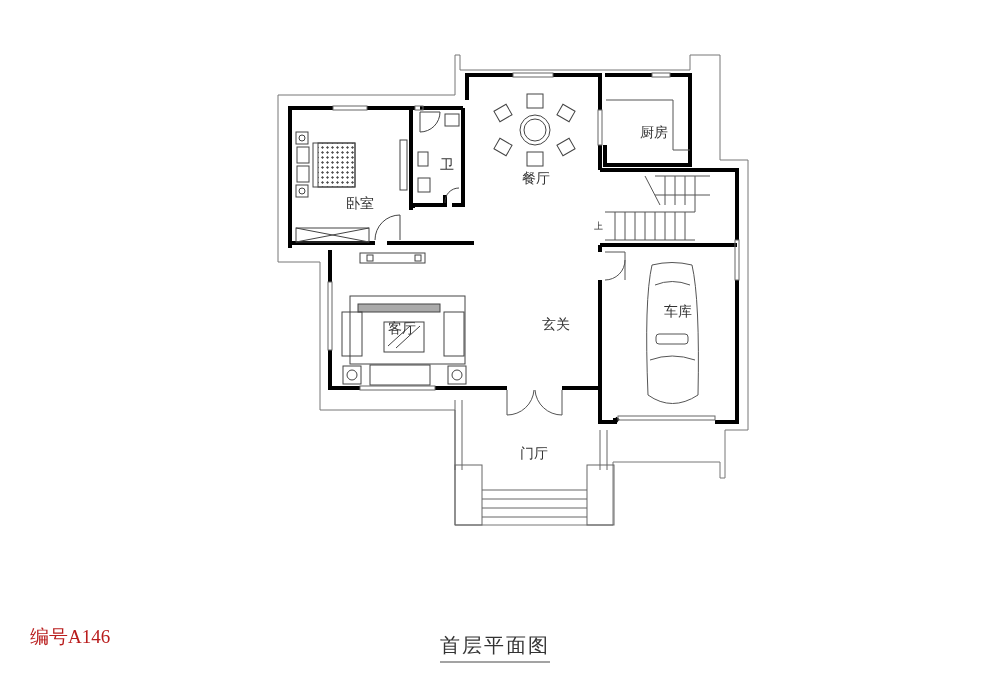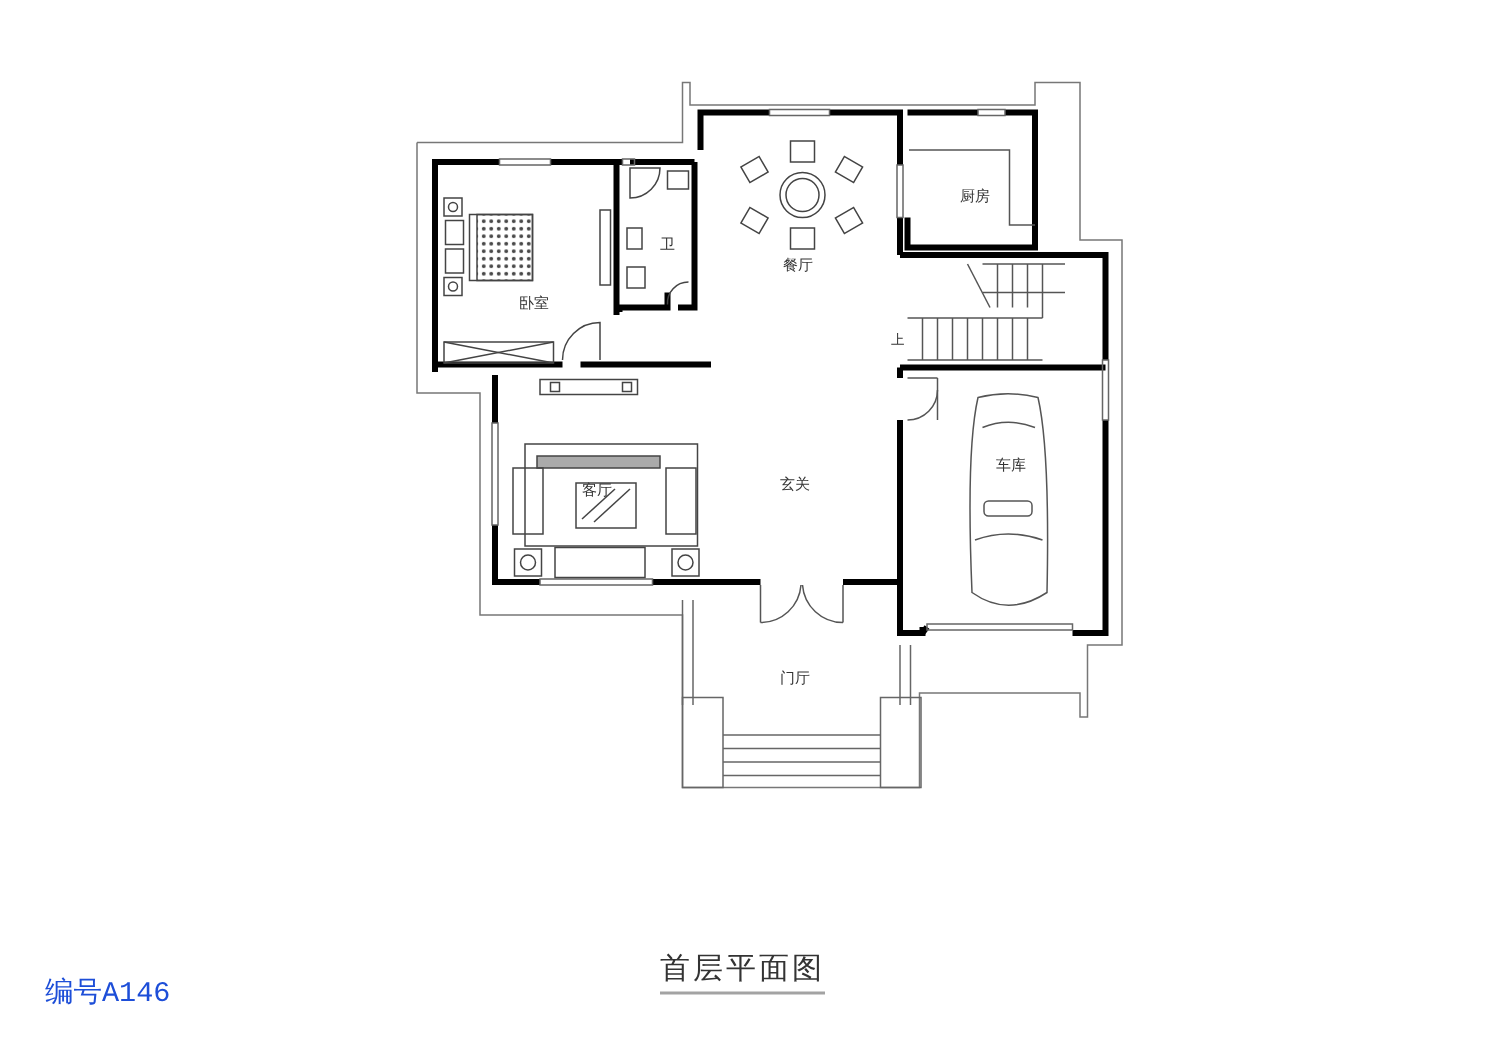--- a/index.html
+++ b/index.html
@@ -1,19 +1,19 @@
 <!DOCTYPE html>
 <html><head>
 <meta charset="utf-8">
 <style>
   html, body { margin:0; padding:0; background:#ffffff; }
   body { width:990px; height:700px; position:relative; overflow:hidden; font-family:"DejaVu Sans", sans-serif; }
   #plan { position:absolute; left:0; top:0; }
-  .lbl { position:absolute; font-size:10px; color:#333; font-family:"DejaVu Sans", sans-serif; white-space:nowrap; }
-  .code { position:absolute; left:30px; top:648px; font-size:19px; color:#1d4ed8; font-family:Liberation Mono, monospace; }
+  .lbl { position:absolute; font-size:14px; color:#333; font-family:"DejaVu Sans", sans-serif; white-space:nowrap; }
+  .code { position:absolute; left:30px; top:624px; font-size:19px; color:#b91c1c; font-family:Liberation Serif, serif; }
   .title { position:absolute; left:440px; top:632px; font-size:20px; color:#333; letter-spacing:2px; border-bottom:2px solid #a3a3a3; padding-bottom:2px; font-family:"DejaVu Sans", sans-serif; }
 </style>
 </head>
 <body>
 
 <svg id="plan" width="990" height="700" viewBox="0 0 990 700">
 
   <g fill="none" stroke="#777" stroke-width="1">
     <polyline points="278,95 278,262 320,262 320,410 455,410 455,525 613,525 613,462 720,462 720,478 725,478 725,430 748,430 748,160 720,160 720,55 690,55 690,70 460,70 460,55 455,55 455,95 278,95"></polyline>
   </g>
@@ -166,19 +166,19 @@
     <line x1="482" y1="508" x2="587" y2="508"></line>
     <line x1="482" y1="517" x2="587" y2="517"></line>
   </g>
 </svg>
 
 <div class="lbl" style="left:346px;top:195px;">卧室</div>
 <div class="lbl" style="left:440px;top:156px;">卫</div>
 <div class="lbl" style="left:522px;top:170px;">餐厅</div>
 <div class="lbl" style="left:640px;top:124px;">厨房</div>
 <div class="lbl" style="left:388px;top:276px;margin-top:44px;">客厅</div>
-<div class="lbl" style="left:520px;top:316px;">玄关</div>
+<div class="lbl" style="left:542px;top:316px;">玄关</div>
 <div class="lbl" style="left:664px;top:303px;">车库</div>
 <div class="lbl" style="left:520px;top:445px;text-align:center;">门厅</div>
 <div class="lbl" style="left:594px;top:220px;font-size:9px;">上</div>
 
 <div class="code">编号A146</div>
 <div class="title">首层平面图</div>
 
 </body></html>

